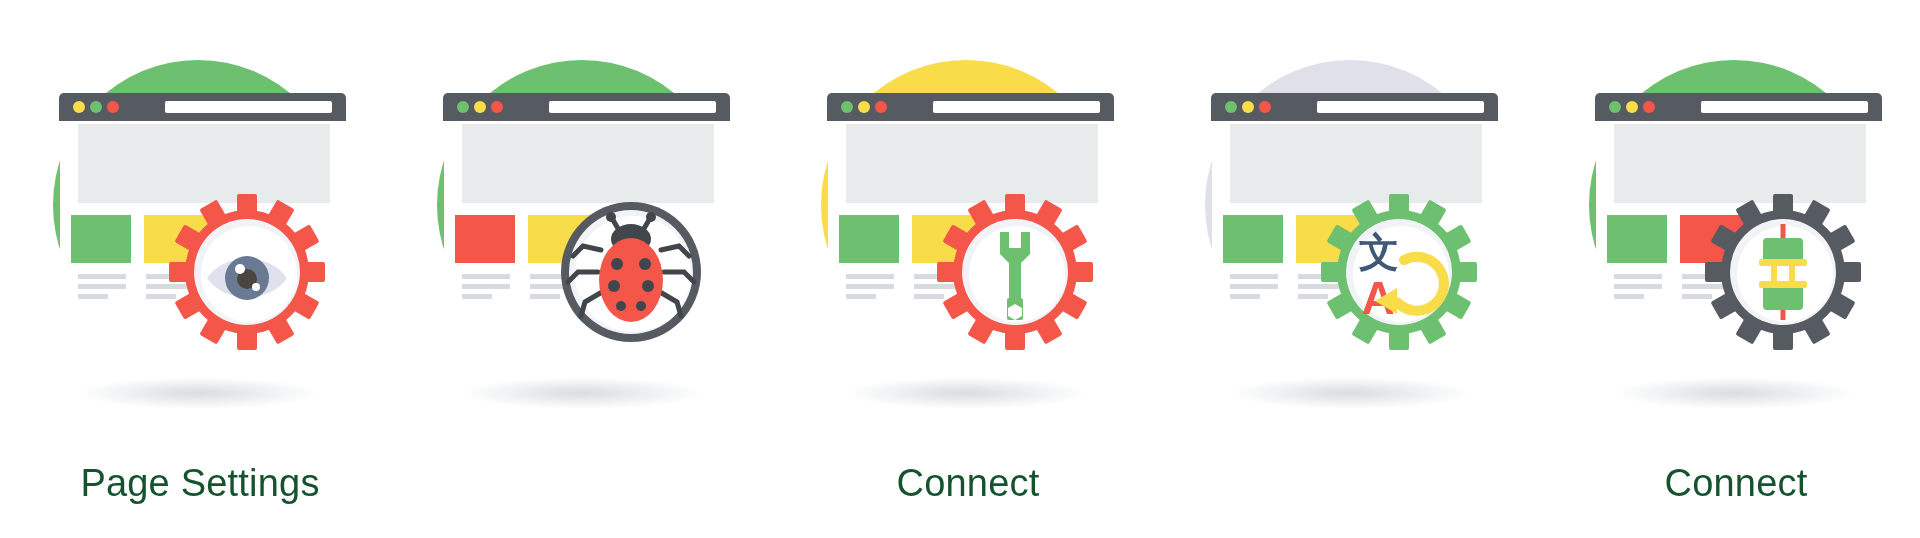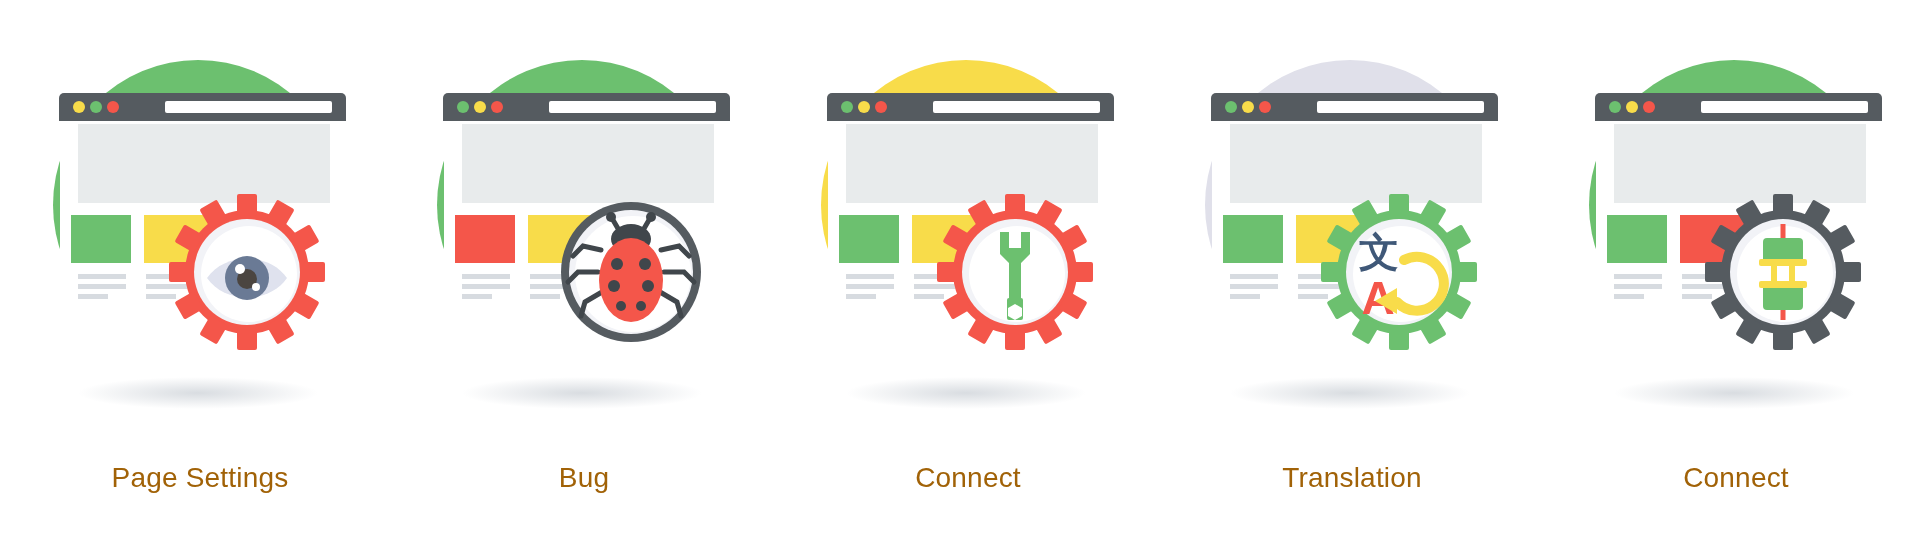--- a/index.html
+++ b/index.html
@@ -49,24 +49,24 @@
     height: 420px;
   }
 
   .icon-label {
     position: absolute;
     top: 452px;
     left: 0;
     width: 384px;
     text-align: center;
     font-family: "Liberation Sans", sans-serif;
-    font-size: 28px;
+    font-size: 38px;
     font-weight: 400;
     letter-spacing: 0.2px;
-    color: #a16207;
+    color: #14532d;
     white-space: nowrap;
   }
 </style>
 </head>
 <body>
 
 <div id="icon-board">
 
   <div class="icon-card">
     <div class="icon-art">
@@ -200,21 +200,20 @@
               <circle cx="14" cy="-8" r="6"></circle>
               <circle cx="-17" cy="14" r="6"></circle>
               <circle cx="17" cy="14" r="6"></circle>
               <circle cx="-10" cy="34" r="5"></circle>
               <circle cx="10" cy="34" r="5"></circle>
             </g>
           </g>
         </g>
       </svg>
     </div>
-    <div class="icon-label">Bug</div>
   </div>
 
   <div class="icon-card">
     <div class="icon-art">
       <svg viewBox="0 0 384 420" xmlns="http://www.w3.org/2000/svg">
         <defs>
           <clipPath id="c3-clip">
               <rect x="0" y="0" width="384" height="420"></rect>
             </clipPath>
           <radialGradient id="sh3" cx="50%" cy="50%" r="50%">
@@ -339,21 +338,20 @@
             <text x="-20" y="-6" text-anchor="middle" font-family="'DejaVu Sans', sans-serif" font-size="40" font-weight="700" fill="#3f5878">文</text>
             <text x="-21" y="42" text-anchor="middle" font-family="'Liberation Sans', sans-serif" font-size="46" font-weight="700" fill="#f4564a">A</text>
             <g fill="none">
               <path d="M5 -12 A27 27 0 1 1 -2 30" stroke="#f8dc4a" stroke-width="10" stroke-linecap="round"></path>
               <path d="M-2 16 L-2 42 L-24 29 Z" fill="#f8dc4a"></path>
             </g>
           </g>
         </g>
       </svg>
     </div>
-    <div class="icon-label">Translation</div>
   </div>
 
   <div class="icon-card">
     <div class="icon-art">
       <svg viewBox="0 0 384 420" xmlns="http://www.w3.org/2000/svg">
         <defs>
           <clipPath id="c5-clip">
               <rect x="0" y="0" width="384" height="420"></rect>
             </clipPath>
           <radialGradient id="sh5" cx="50%" cy="50%" r="50%">

